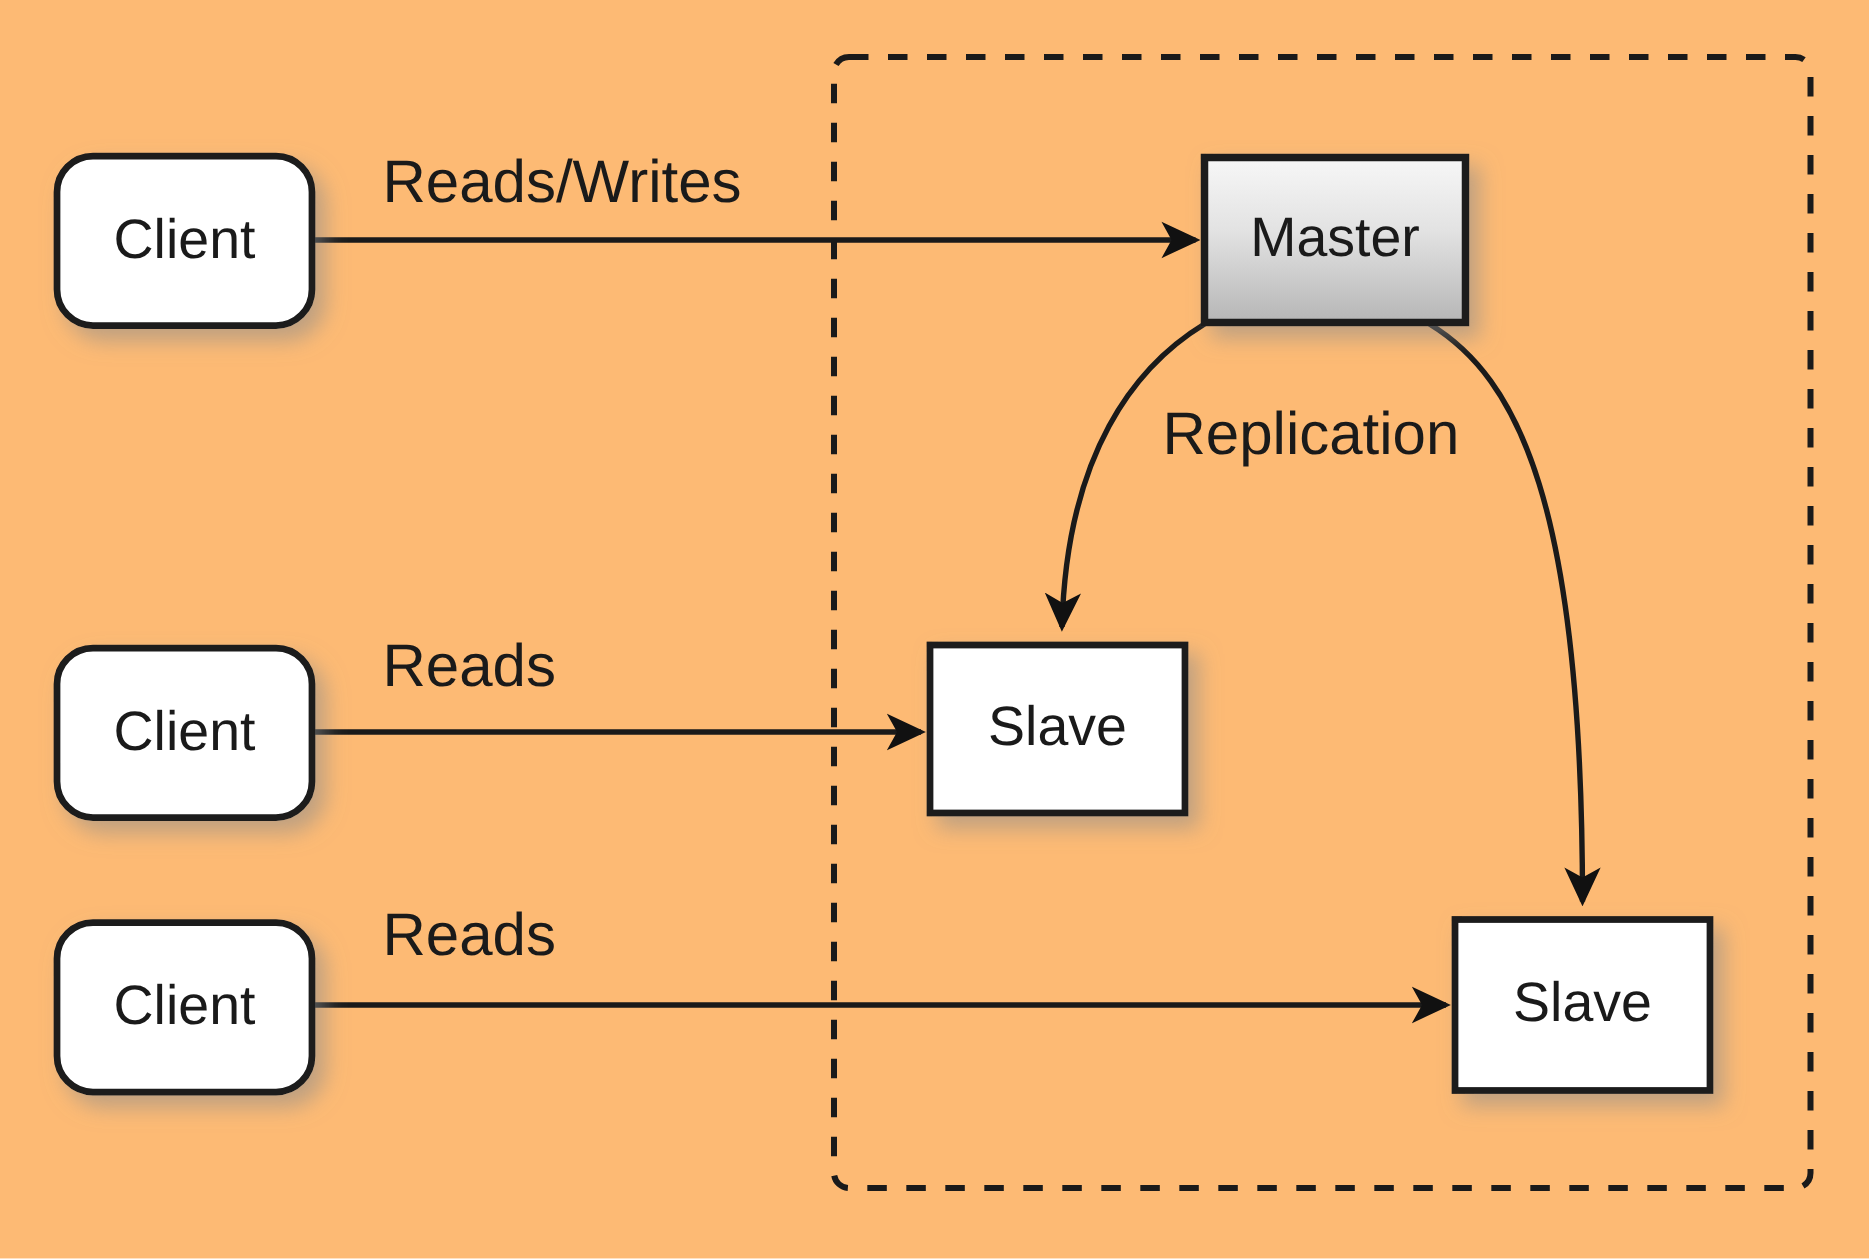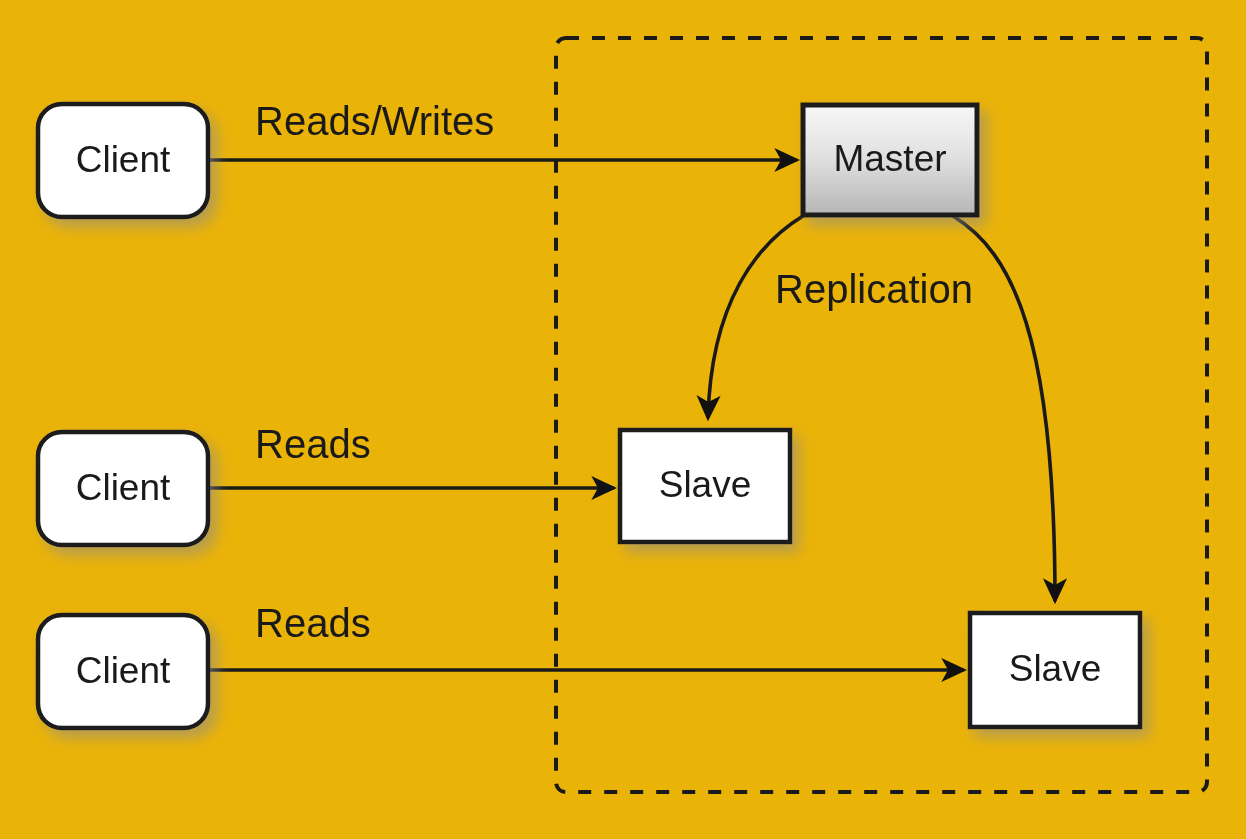--- a/index.html
+++ b/index.html
@@ -7,21 +7,21 @@
     padding: 0;
     background: #ffffff;
   }
   body {
     font-family: "Liberation Sans", sans-serif;
   }
   #diagram-root {
     position: relative;
     width: 1246px;
     height: 839px;
-    background: #eab308;
+    background: #fdba74;
     overflow: hidden;
   }
   #diagram-svg {
     position: absolute;
     left: 0;
     top: 0;
     width: 1246px;
     height: 839px;
   }
   .node-label {

